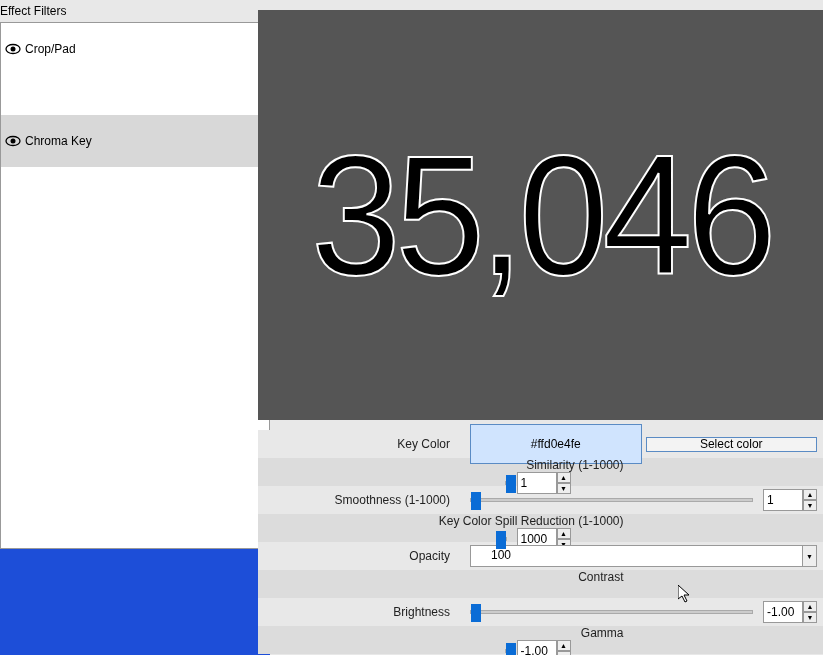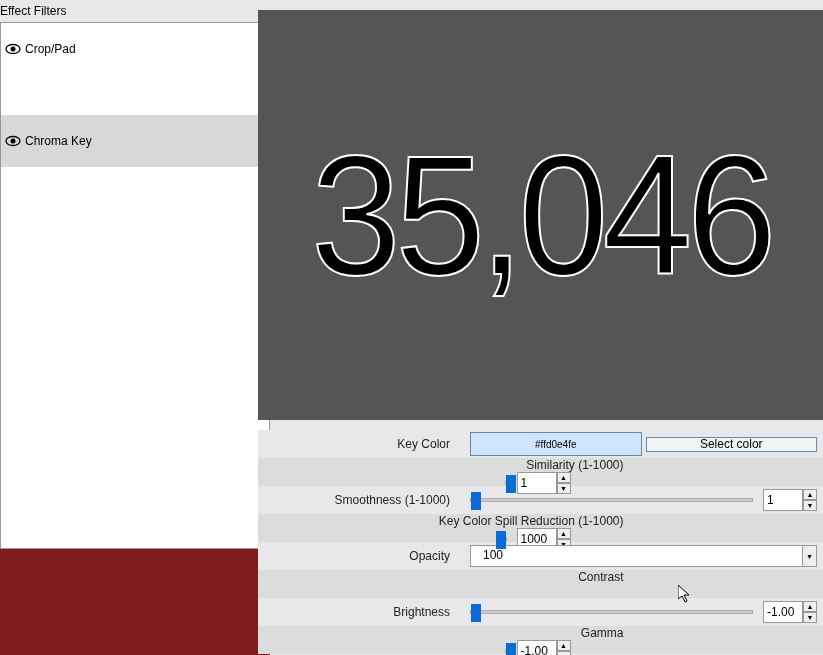--- a/index.html
+++ b/index.html
@@ -1,48 +1,48 @@
 <!DOCTYPE html>
 <html><head>
 <meta charset="utf-8">
 <style>
 * { box-sizing: border-box; margin: 0; padding: 0; font-family: Arial, sans-serif; }
 body { background: #e8e8e8; width: 823px; height: 655px; overflow: hidden; position: relative; }
 
-.sidebar { position: absolute; left: 0; top: 0; width: 270px; height: 655px; background: #7f1d1d; }
+.sidebar { position: absolute; left: 0; top: 0; width: 270px; height: 655px; background: #1d4ed8; }
 .sidebar-header { font-size: 12px; padding: 4px 2px 4px 0; color: #000; background: #e8e8e8; border-bottom: 1px solid #999; }
 .filter-list { background: #fff; border: 1px solid #999; border-top: none; height: 526px; }
 .filter-item { display: flex; align-items: flex-end; padding: 19px 4px; font-size: 12px; cursor: pointer; }
 .filter-item.selected { background: #d8d8d8; margin-top: 40px; }
 .eye-icon { width: 16px; height: 14px; margin-right: 4px; display: inline-flex; align-items: center; justify-content: center; }
 
 .preview { position: absolute; left: 258px; top: 10px; width: 565px; height: 410px; background: #555; display: flex; align-items: center; justify-content: center; }
 .big-number { font-size: 170px; font-weight: 400; color: #000; -webkit-text-stroke: 2px #fff; letter-spacing: -6px; font-family: "Arial Narrow", Arial, sans-serif; transform: scaleX(0.95); }
 
 .props { position: absolute; left: 258px; top: 430px; width: 565px; background: #e8e8e8; }
 .scroll-up { position: absolute; right: 0; top: 430px; width: 14px; height: 14px; background: #e0e0e0; border: 1px solid #aaa; display: flex; align-items: center; justify-content: center; font-size: 9px; cursor: pointer; }
 
 .prop-row { display: flex; align-items: center; height: 28px; padding: 0 6px 0 0; }
 .prop-row.alt { background: #dcdcdc; flex-direction: column; }
 .prop-label { width: 212px; text-align: right; font-size: 12px; color: #222; padding-right: 20px; }
 .prop-control { flex: 1; display: flex; align-items: center; gap: 4px; }
 
-.color-swatch { flex: 1; height: 24px; background: #d0e4fe; border: 1px solid #5a8bc4; display: flex; align-items: center; justify-content: center; font-size: 10px; }
+.color-swatch { flex: 1; height: 40px; background: #d0e4fe; border: 1px solid #5a8bc4; display: flex; align-items: center; justify-content: center; font-size: 12px; }
 .select-color-btn { flex: 1; height: 15px; border: 1px solid #5a8bc4; background: #f3f3f3; font-size: 12px; cursor: pointer; display: flex; align-items: center; justify-content: center; }
 
 .slider-track { flex: 1; height: 4px; background: #ccc; border: 1px solid #aaa; position: relative; margin: 0 6px 0 0; }
 .slider-handle { position: absolute; top: -7px; width: 10px; height: 18px; background: #0a6cd6; cursor: pointer; }
 
 .spin { width: 54px; height: 22px; display: flex; }
 .spin input { width: 40px; border: 1px solid #999; font-size: 12px; padding: 0 3px; text-align: left; background: #fff; }
 .spin-btns { width: 14px; display: flex; flex-direction: column; }
 .spin-btn { flex: 1; border: 1px solid #999; background: #eee; font-size: 7px; line-height: 1; display: flex; align-items: center; justify-content: center; cursor: pointer; }
 
 .combo { flex: 1; height: 22px; display: flex; border: 1px solid #999; background: #fff; }
-.combo span { flex: 1; font-size: 12px; padding: 2px 12px; }
+.combo span { flex: 1; font-size: 12px; padding: 2px 20px; }
 .combo-btn { width: 14px; background: #eee; border-left: 1px solid #999; display: flex; align-items: center; justify-content: center; font-size: 7px; cursor: pointer; }
 
 .cursor { position: absolute; left: 678px; top: 585px; pointer-events: none; }
 </style>
 </head>
 <body>
 
 <div class="sidebar">
   <div class="sidebar-header">Effect Filters</div>
   <div class="filter-list">

